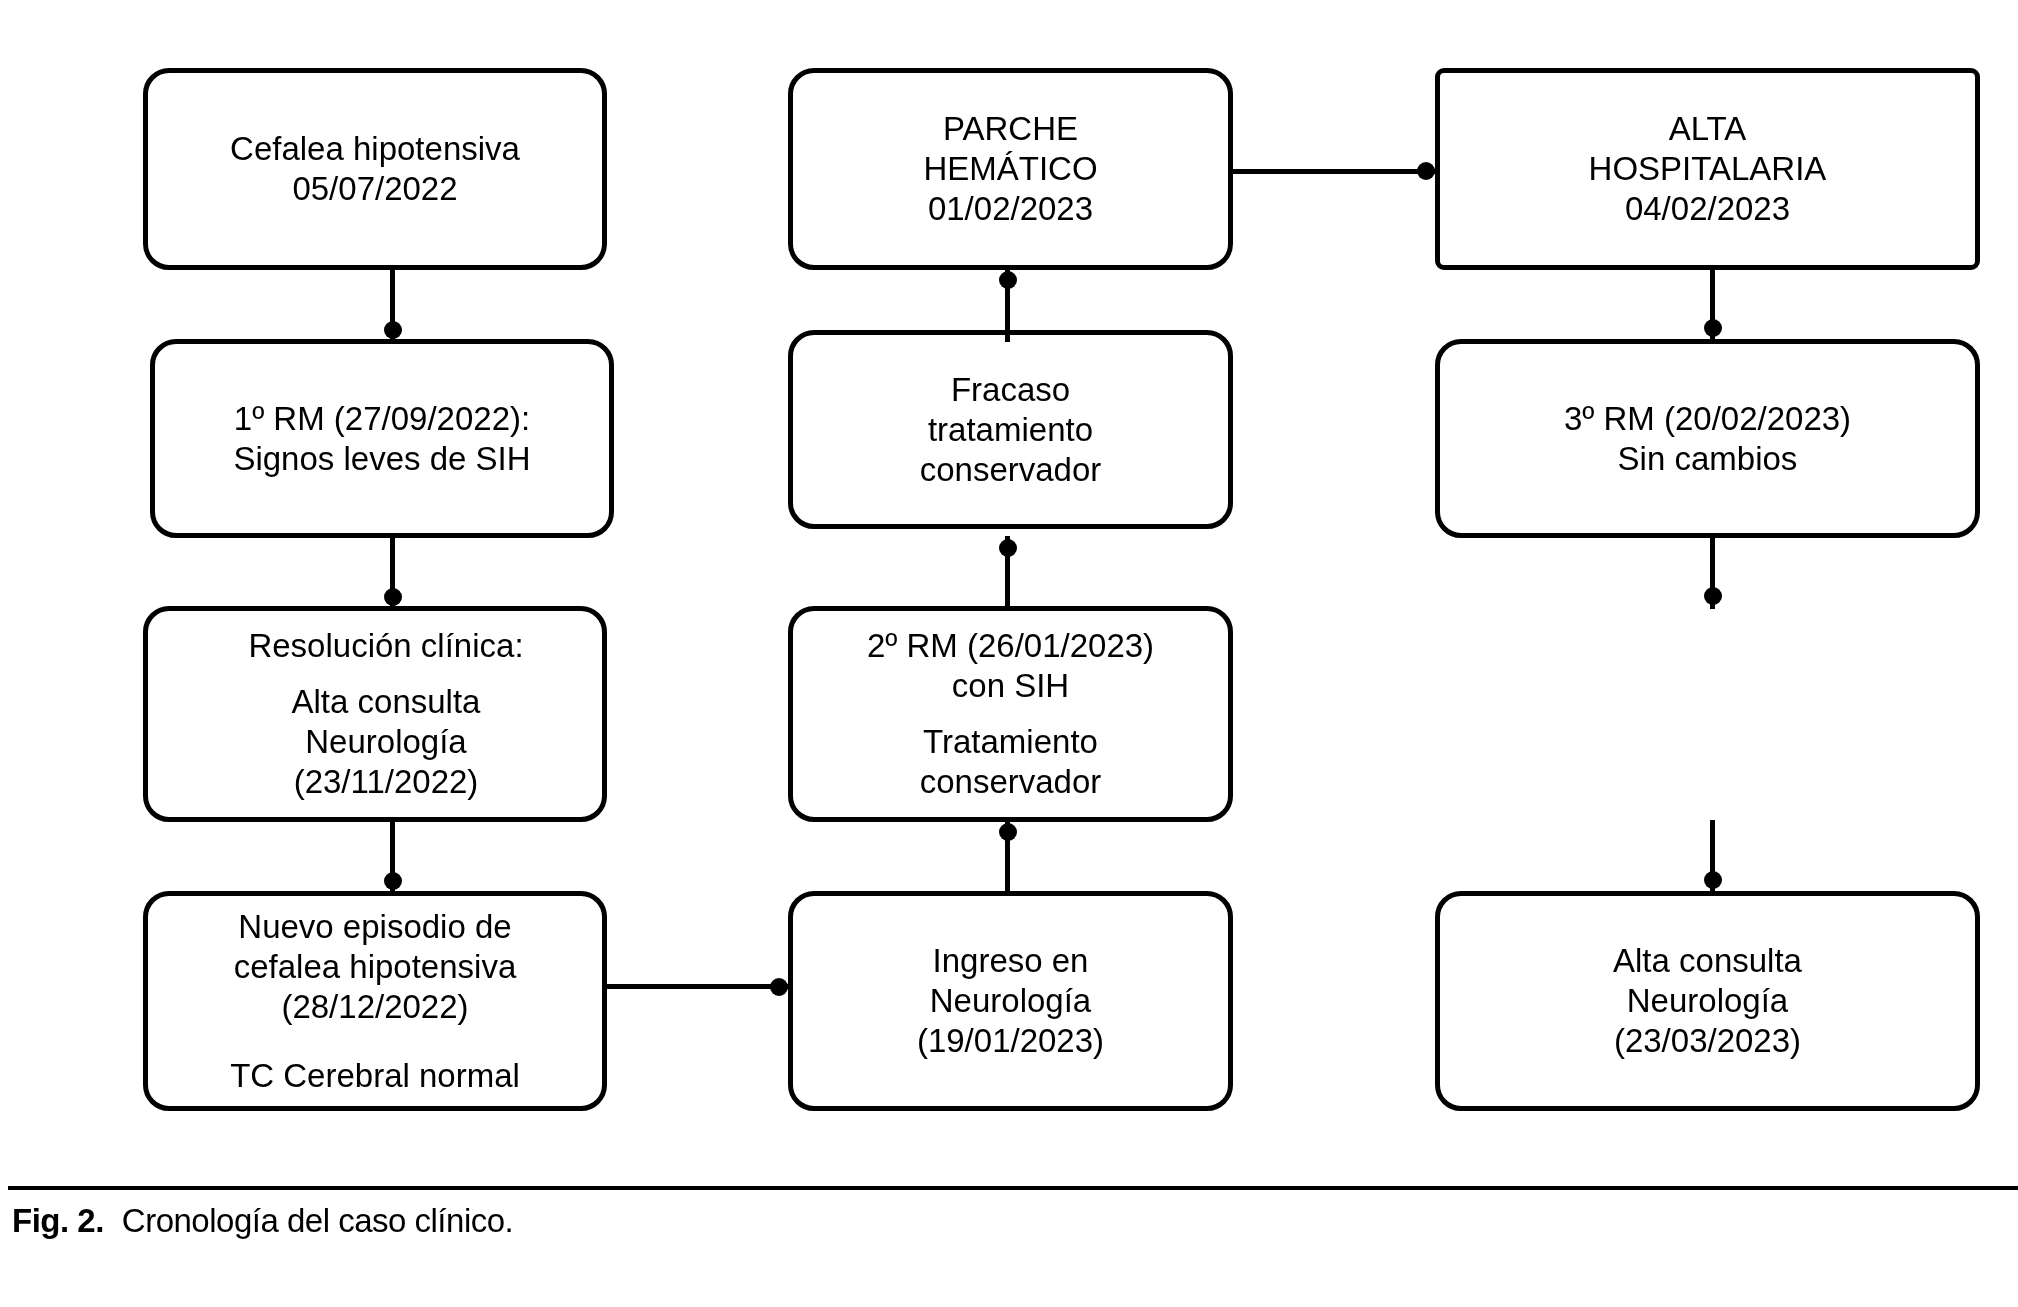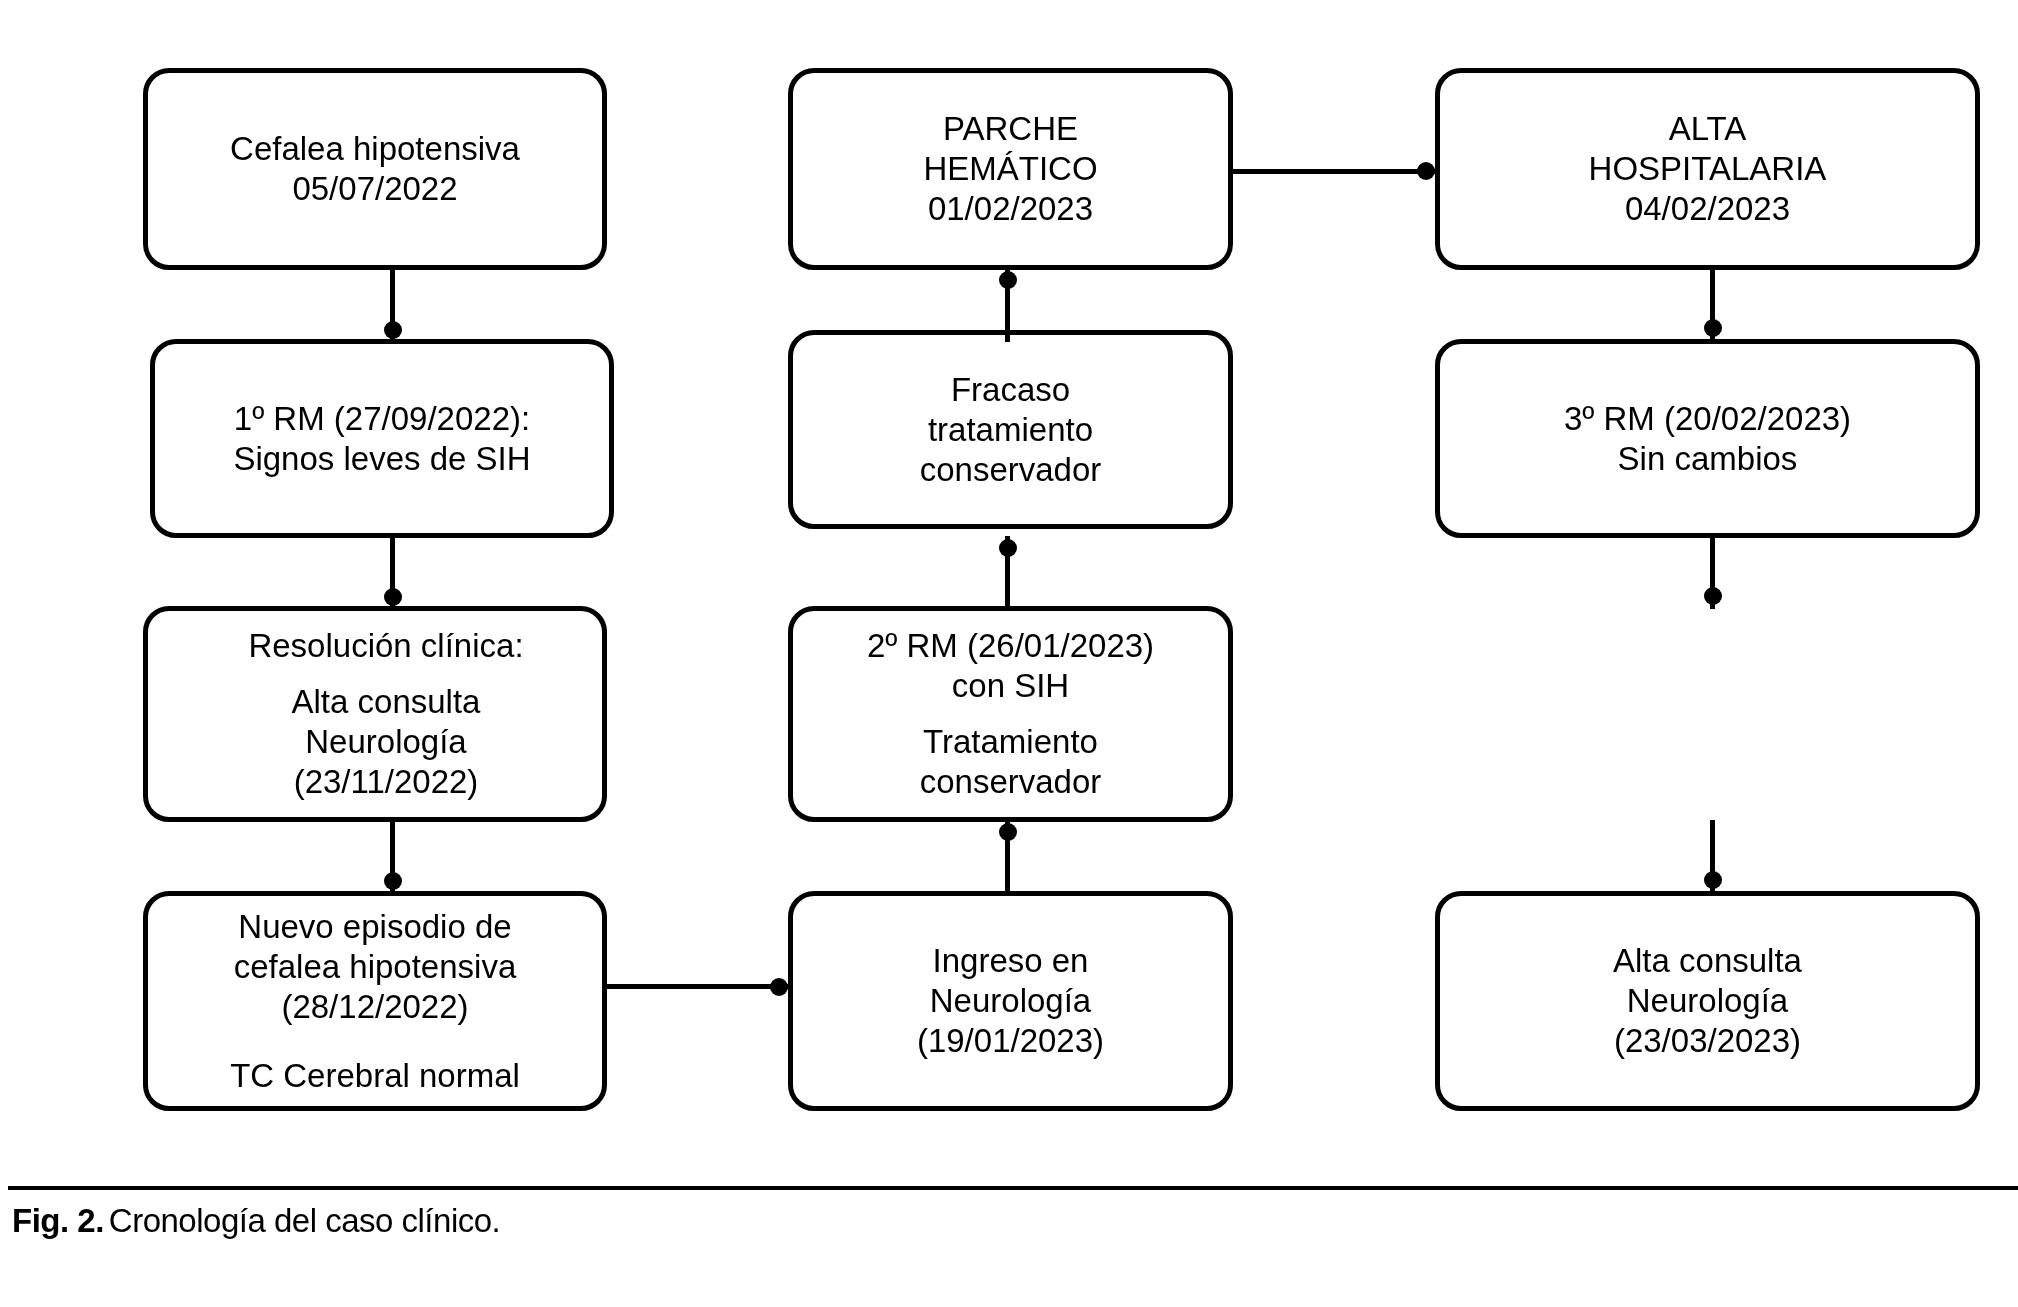--- a/index.html
+++ b/index.html
@@ -64,21 +64,21 @@
     position: absolute;
     left: 12px;
     top: 1201px;
     font-size: 33px;
     line-height: 40px;
     letter-spacing: -0.5px;
     white-space: nowrap;
   }
   .caption .caption-label {
     font-weight: bold;
-    margin-right: 5px;
+    margin-right: 18px;
   }
 </style>
 </head>
 <body>
 
 <div class="canvas">
 
   <div class="node" style="left:143px; top:68px;  width:464px; height:202px;">
     <p class="para">Cefalea hipotensiva
 05/07/2022</p>
@@ -115,21 +115,21 @@
 con SIH</p>
     <p class="para">Tratamiento
 conservador</p>
   </div>
   <div class="node" style="left:788px; top:891px; width:445px; height:220px;">
     <p class="para">Ingreso en
 Neurología
 (19/01/2023)</p>
   </div>
 
-  <div class="node" style="left:1435px; top:68px;  width:545px; height:202px;">
+  <div class="node" style="left:1435px; top:68px;  width:545px; height:202px;border-radius:9px;">
     <p class="para">ALTA
 HOSPITALARIA
 04/02/2023</p>
   </div>
   <div class="node" style="left:1435px; top:339px; width:545px; height:199px;">
     <p class="para">3º RM (20/02/2023)
 Sin cambios</p>
   </div>
   <div class="node" style="left:1435px; top:891px; width:545px; height:220px;">
     <p class="para">Alta consulta

